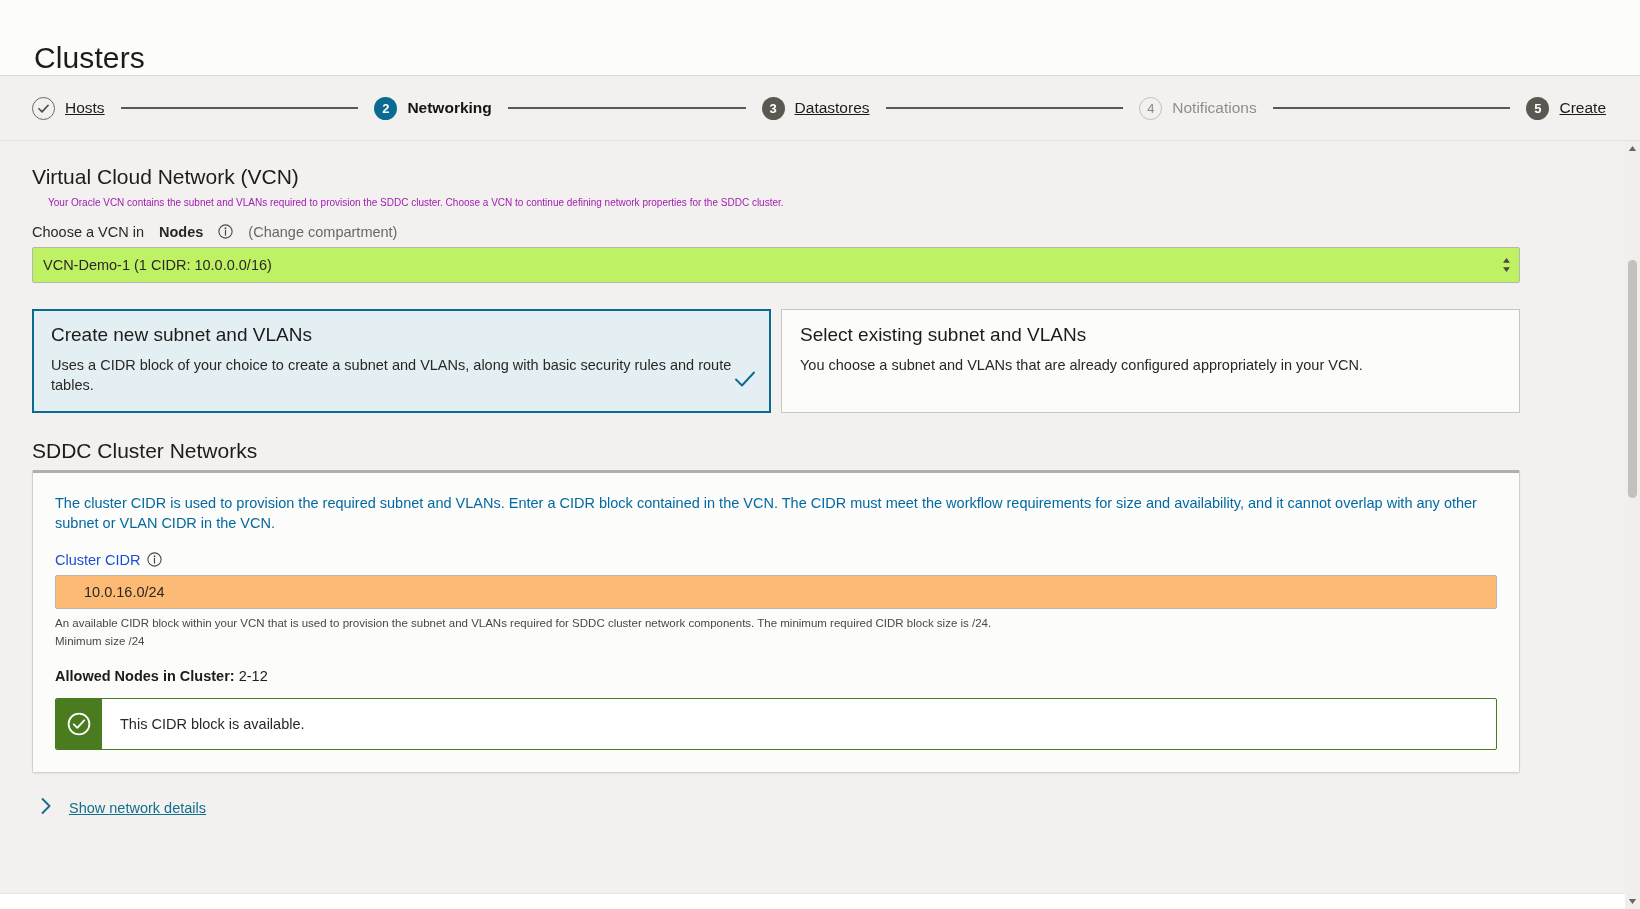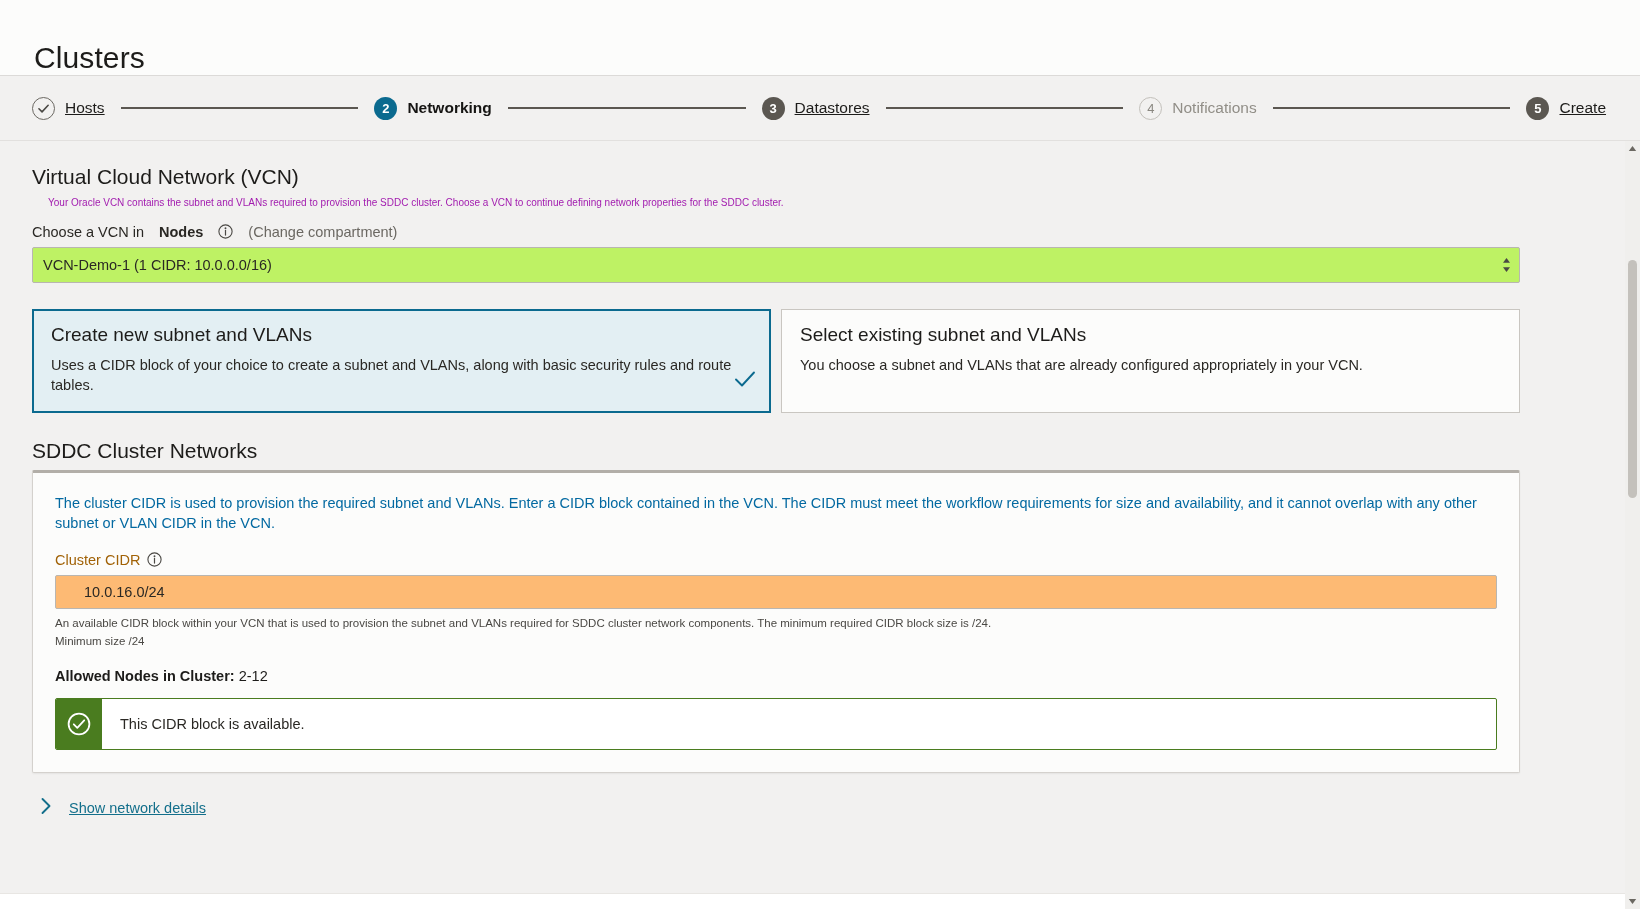--- a/index.html
+++ b/index.html
@@ -244,21 +244,21 @@
     font-size: 14.5px;
     color: #0369a1;
     line-height: 1.42;
     margin: 0 0 18px 0;
   }
   .sub-label-row {
     display: flex;
     align-items: center;
     gap: 7px;
     font-size: 14.5px;
-    color: #a16207;
+    color: #1d4ed8;
     margin-bottom: 7px;
     text-align: center;
   }
   input.cidr-input {
     width: 100%;
     height: 34px;
     font-family: "Liberation Sans", sans-serif;
     font-size: 14.5px;
     color: #2a2824;
     background: #fdba74;

